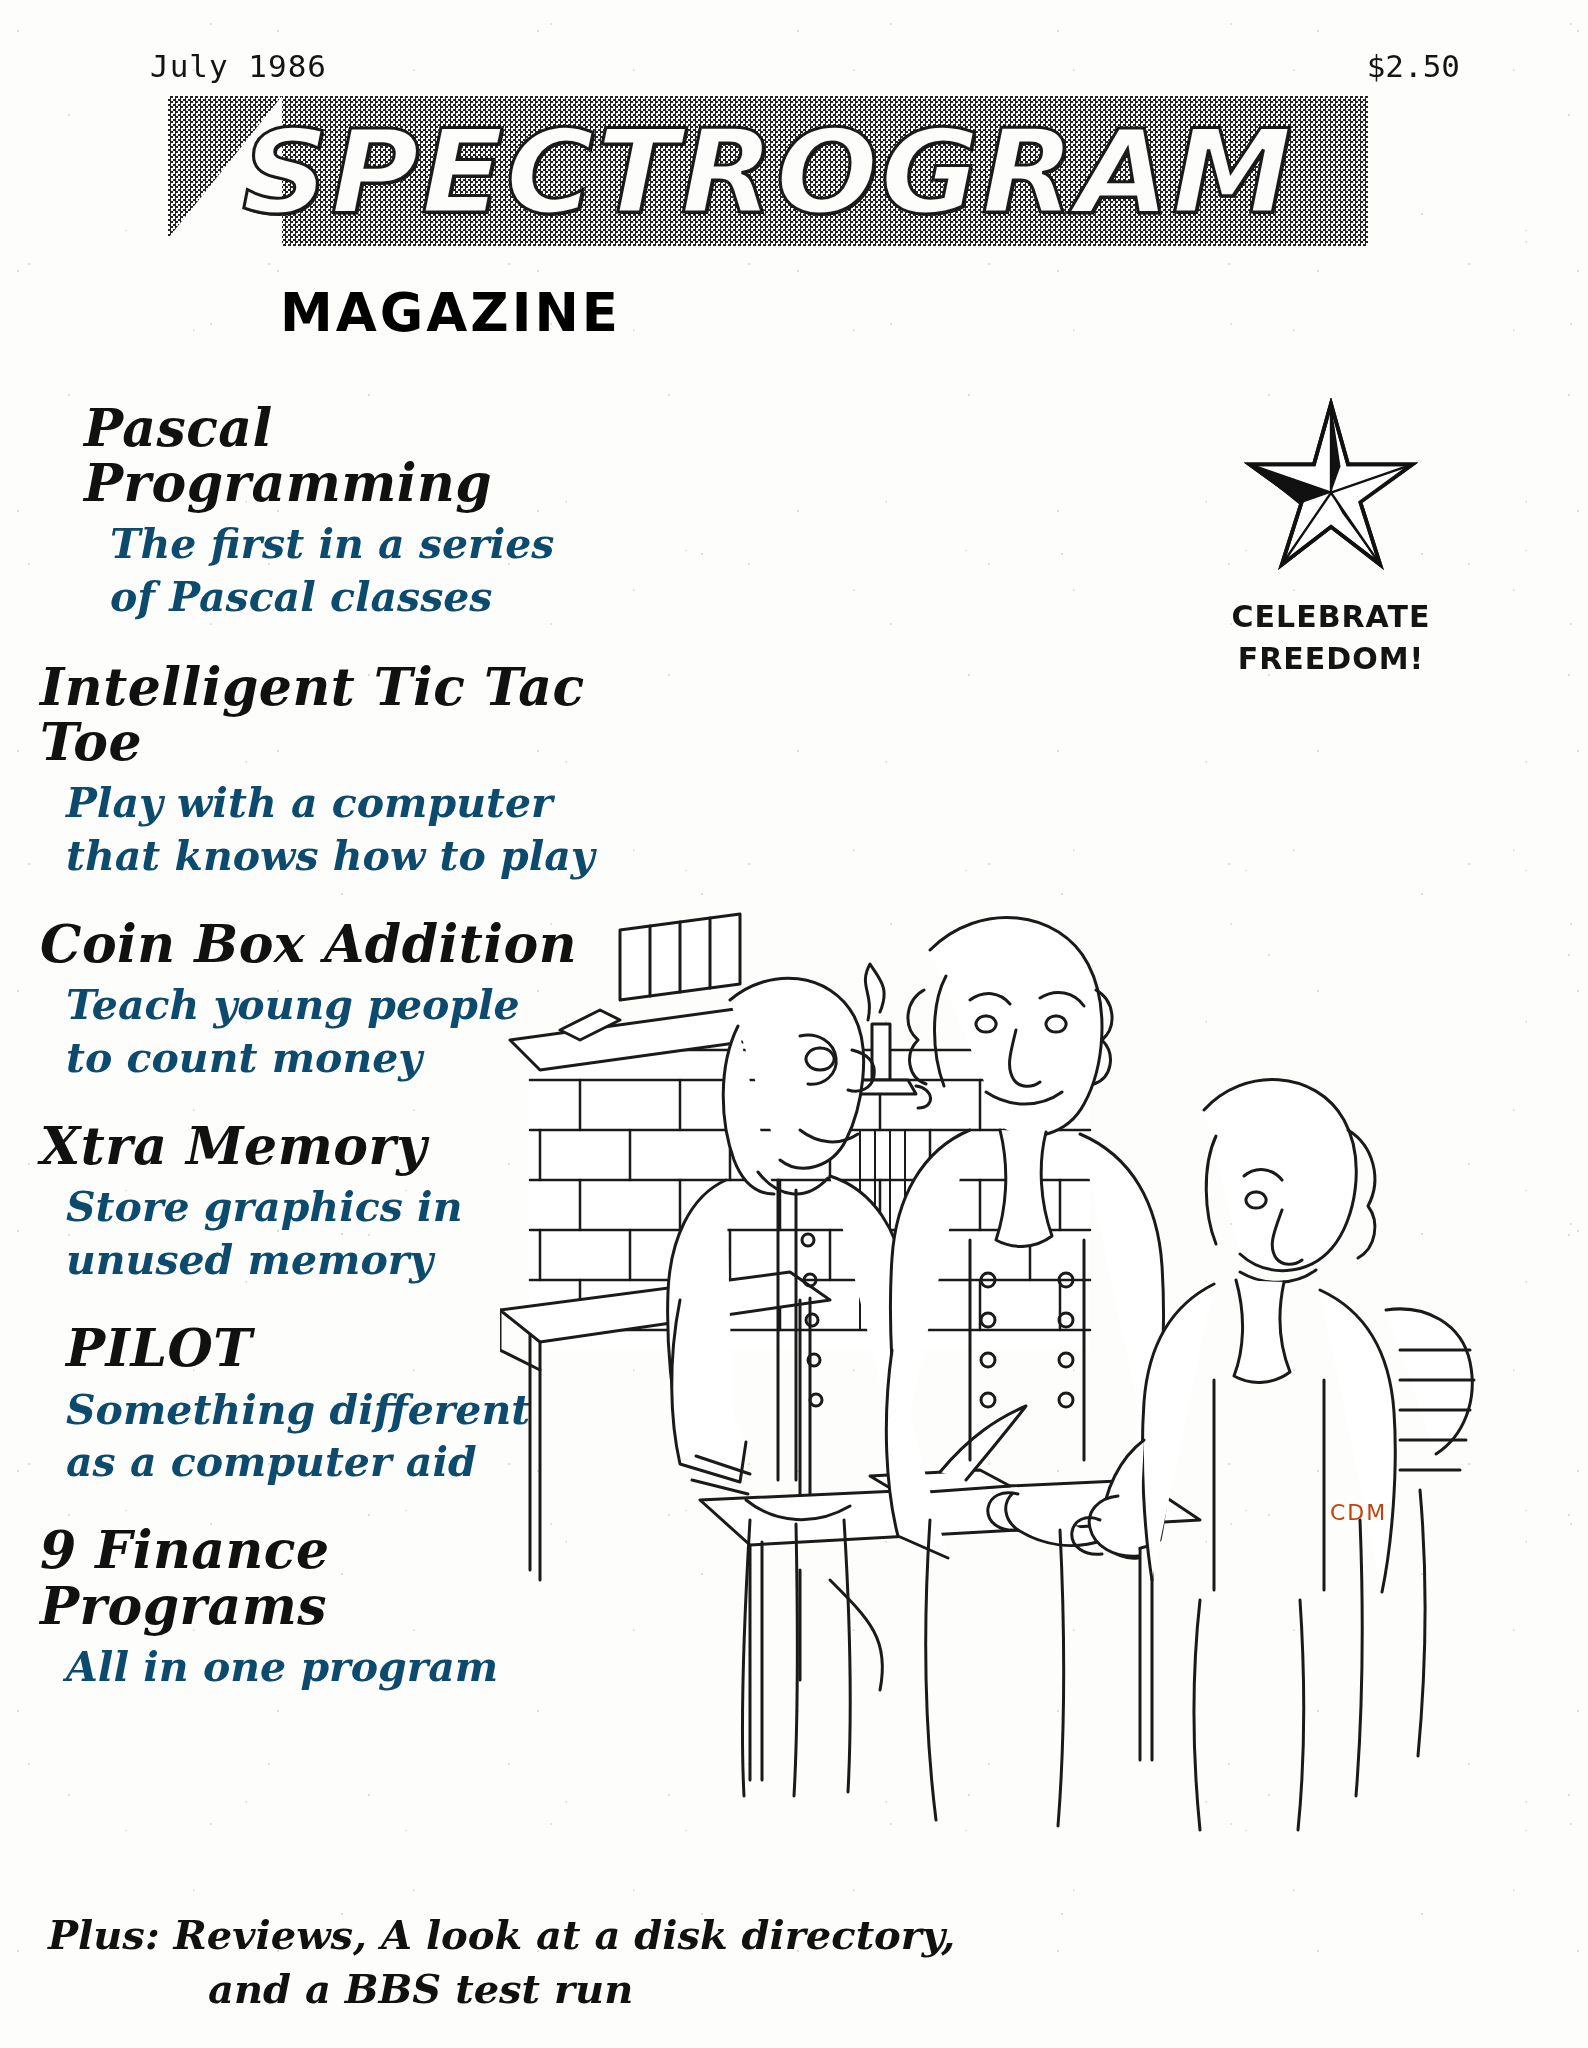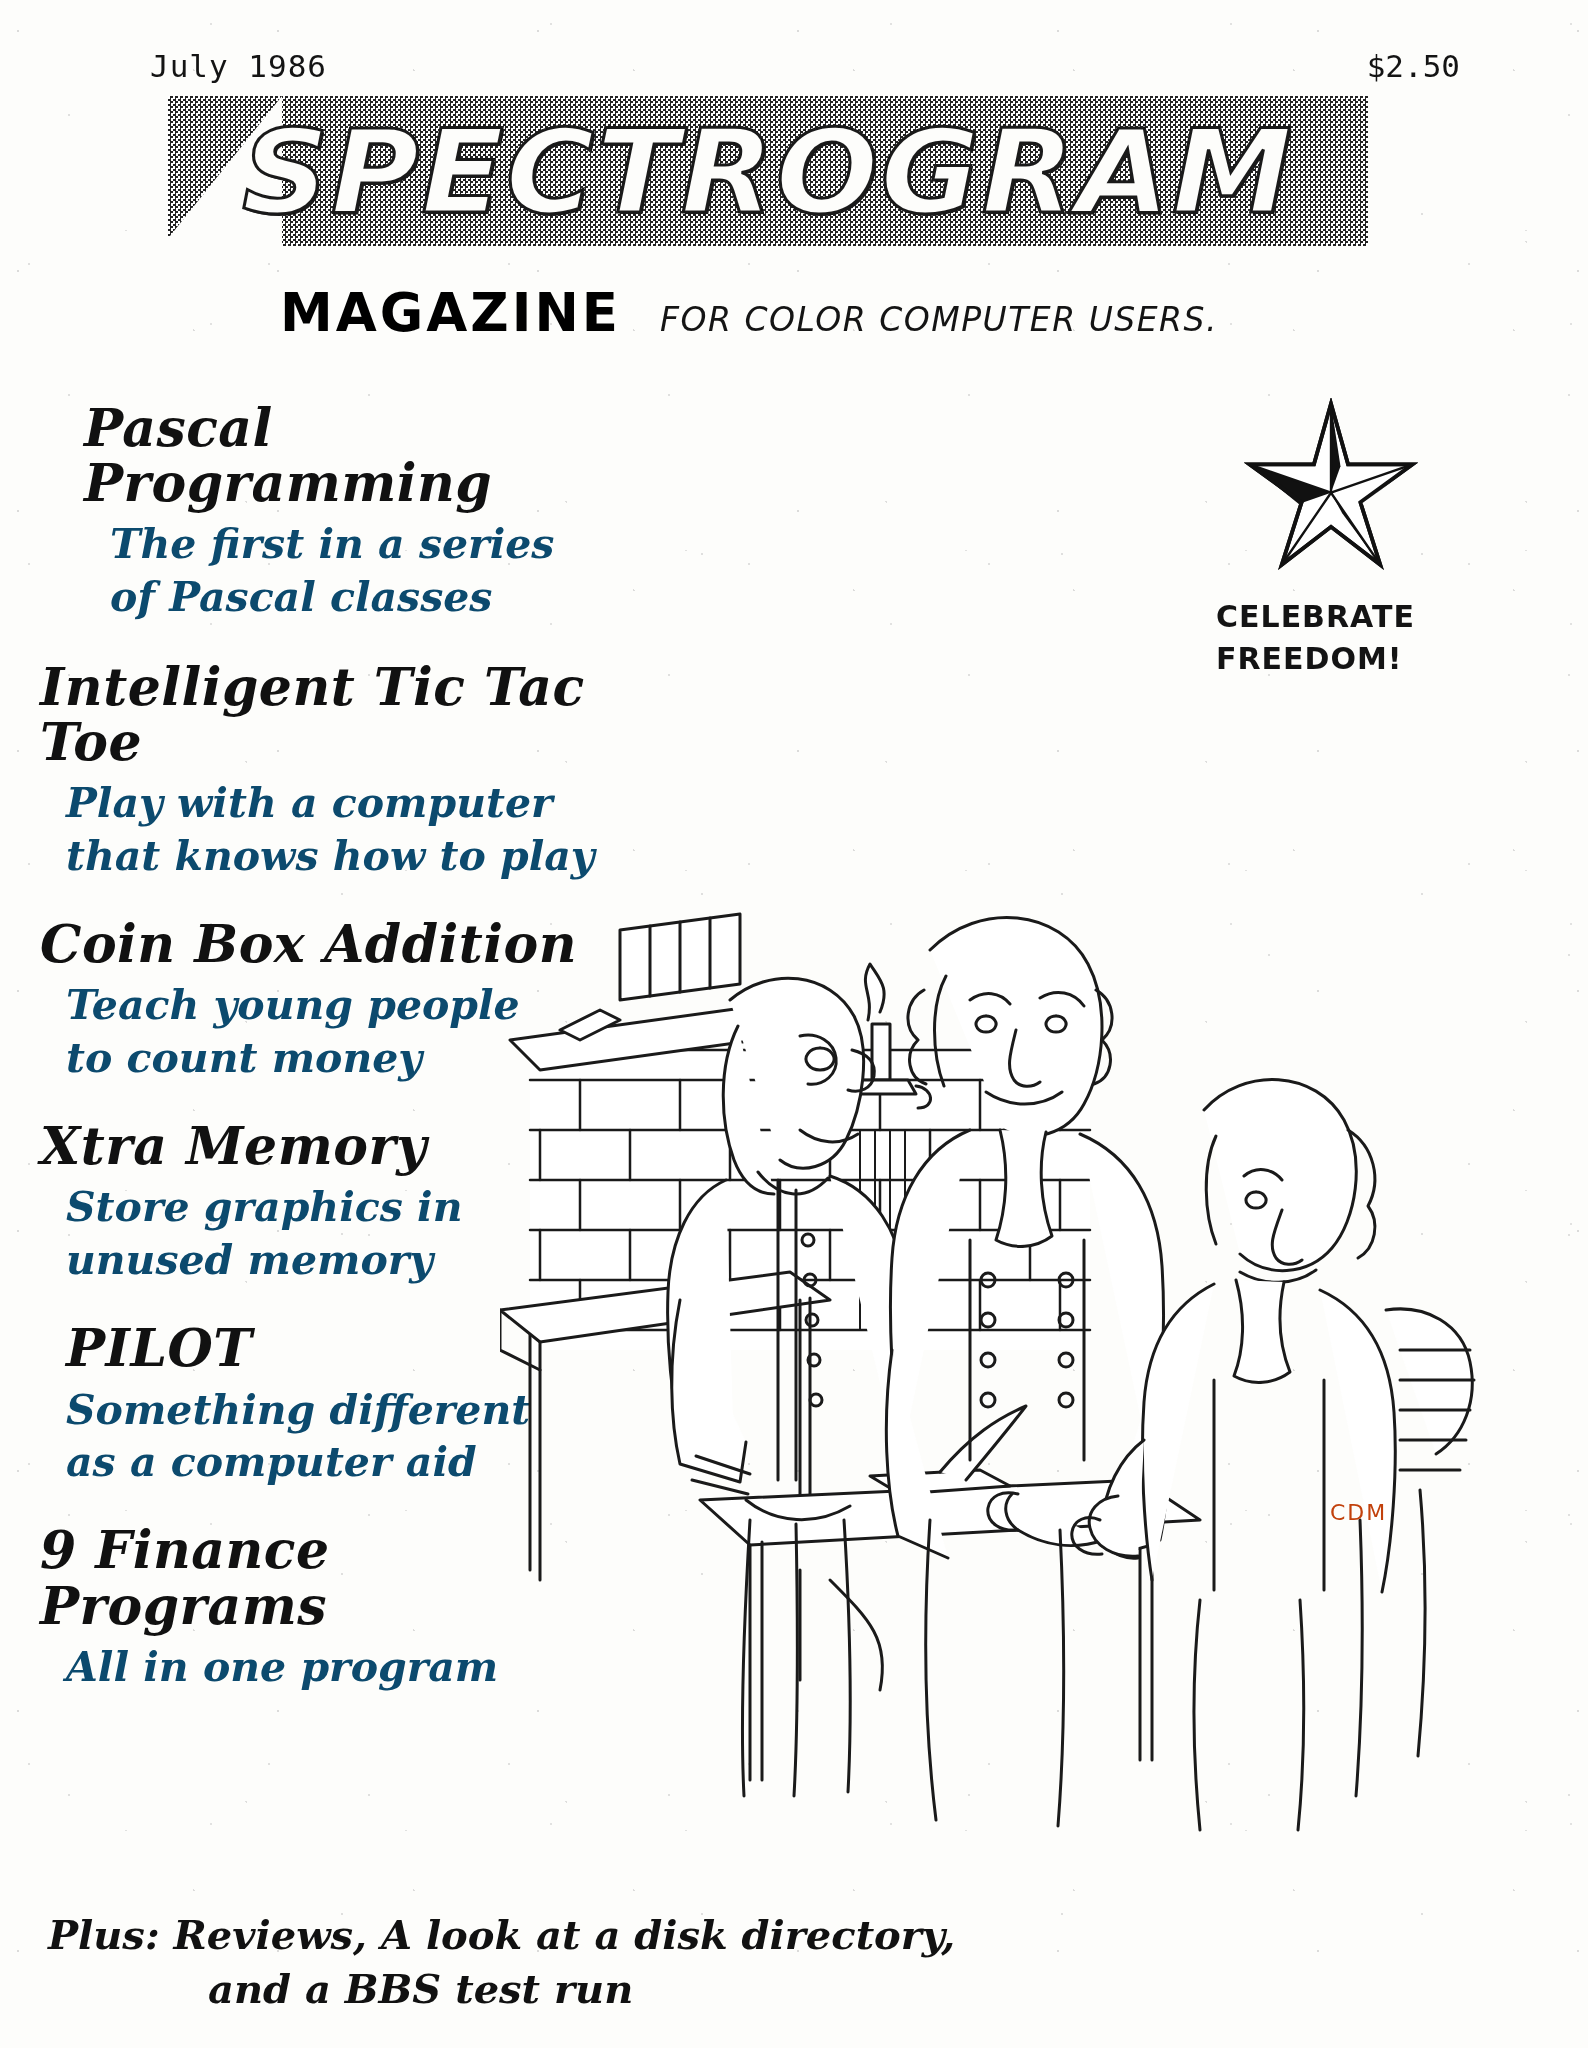--- a/index.html
+++ b/index.html
@@ -158,21 +158,21 @@
     padding-left: 26px;
   }
   .f1 { margin-bottom: 36px; margin-left: 44px; }
 
   
   .star-block {
     position: absolute;
     right: 142px;
     top: 398px;
     width: 230px;
-    text-align: left;
+    text-align: center;
   }
   .star-svg { display: block; margin: 0 auto; }
   .celebrate {
     margin-top: 18px;
     font-family: "DejaVu Sans", sans-serif;
     font-weight: bold;
     font-size: 30px;
     line-height: 1.4;
     letter-spacing: 1px;
     color: #141414;
@@ -220,21 +220,20 @@
   <div class="issue-date">July 1986</div>
   <div class="price">$2.50</div>
 
   <div class="logo-wrap">
     <div class="logo-band"></div>
     <div class="logo-flag"></div>
     <div class="logo-text">SPECTROGRAM</div>
   </div>
 
   <div class="magazine-word">MAGAZINE</div>
-  <div class="tagline">FOR COLOR COMPUTER USERS.</div>
 
   <div class="features">
 
     <div class="feature f1">
       <div class="feature-title">Pascal Programming</div>
       <div class="feature-sub">
         <span>The first in a series</span><br>
         <span>of Pascal classes</span>
       </div>
     </div>

